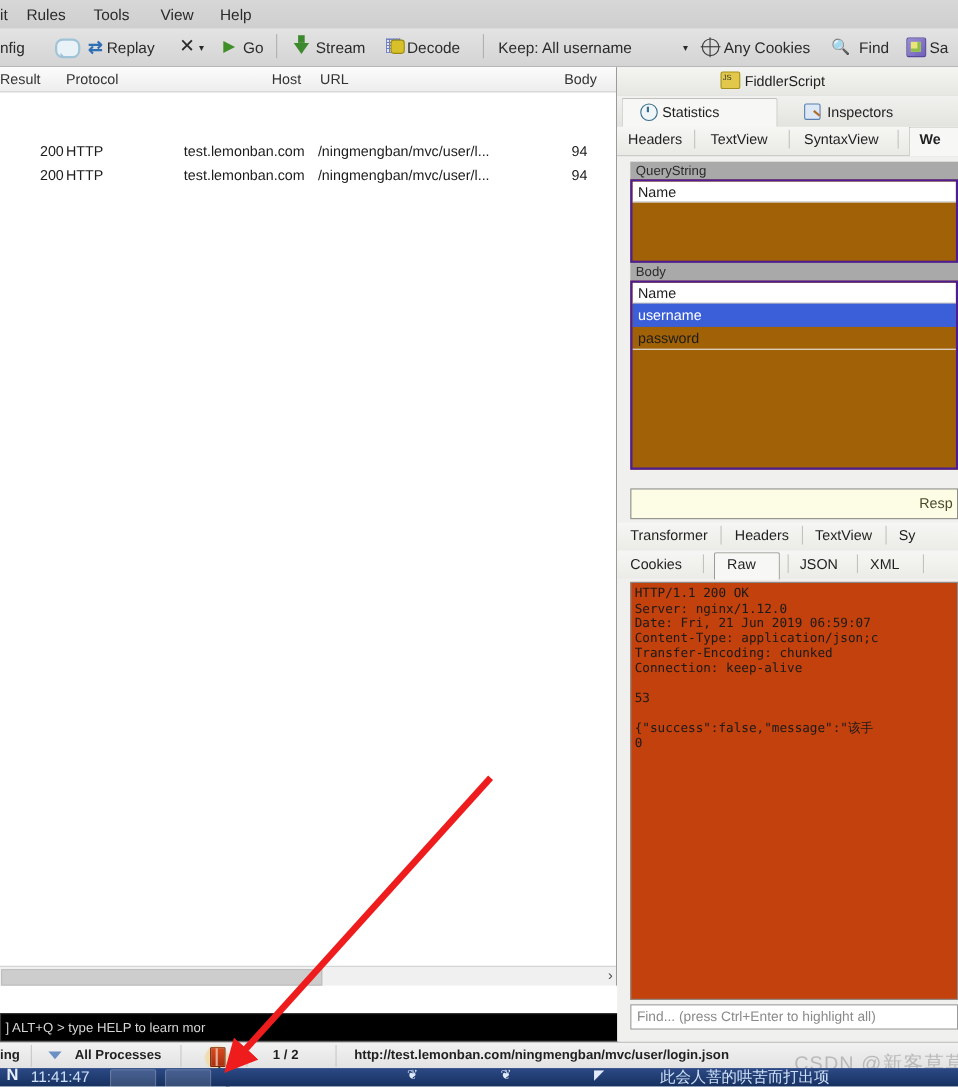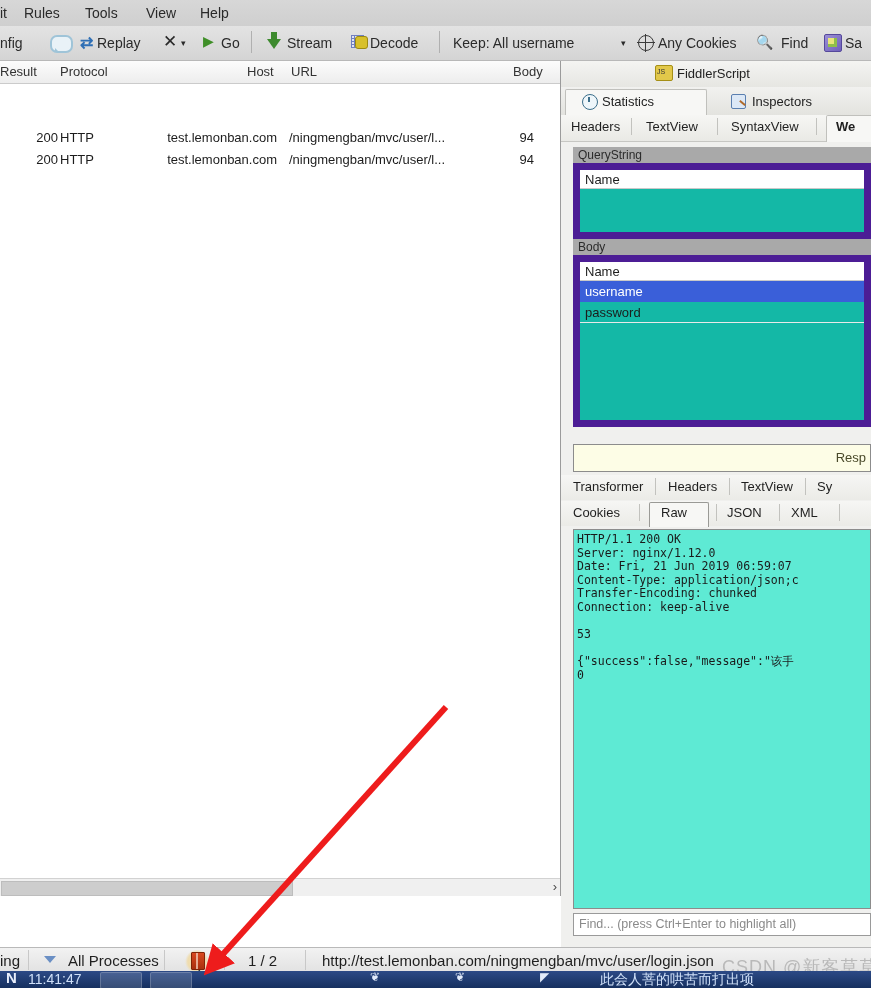--- a/index.html
+++ b/index.html
@@ -206,21 +206,21 @@
   .subsep { position: absolute; top: 3px; width: 1px; height: 17px; background: #c2c2be; }
 
   
   .sec-header {
     position: absolute; height: 16px;
     background: #a9a9a9; color: #2b2b2b;
     font-size: 12px; line-height: 16px; padding-left: 5px;
     box-sizing: border-box; overflow: hidden; white-space: nowrap;
   }
   .grid-box {
-    position: absolute; background: #14b8a6; border: 7px solid #4c1d95;
+    position: absolute; background: #a16207; border: 2px solid #4c1d95;
     box-sizing: border-box; overflow: hidden;
   }
   .grid-colhead {
     position: absolute; left: 0; top: 0; right: 0; height: 19px;
     background: #ffffff; border-bottom: 1px solid #c9c9c9;
     font-size: 13px; color: #1c1c1c; line-height: 19px; padding-left: 5px;
     box-sizing: border-box;
   }
   .grid-row {
     position: absolute; left: 0; right: 0; height: 21px;
@@ -238,43 +238,44 @@
   }
   .resp-tabrow {
     position: absolute; left: 0; width: 310px; height: 25px;
     background: linear-gradient(#f6f6f4, #ebebe7);
   }
   .raw-active-box {
     position: absolute; border: 1px solid #9a9a96; border-bottom: none;
     background: #f7f7f5; border-radius: 2px 2px 0 0;
   }
   .raw-pre {
-    position: absolute; background: #5eead4; border: 1px solid #8c8c8c;
+    position: absolute; background: #c2410c; border: 1px solid #8c8c8c;
     box-sizing: border-box; overflow: hidden;
     font-family: "DejaVu Sans Mono", "Liberation Mono", monospace;
     font-size: 11.5px; color: #1a1a1a; line-height: 13.6px;
     padding: 3px 0 0 3px;
     white-space: pre;
   }
   .find-box {
     position: absolute; background: #ffffff; border: 1px solid #9a9a9a;
     box-sizing: border-box;
     font-size: 12.5px; color: #8a8a8a; line-height: 21px; padding-left: 5px;
     white-space: nowrap; overflow: hidden;
   }
 
   
   .statusbar {
     position: absolute; left: 0; top: 947px; width: 871px; height: 24px;
     background: linear-gradient(#f2f2f2, #e2e2e2);
     border-top: 1px solid #b9b9b9;
   }
   .statusbar .sb {
-    position: absolute; top: 4px; font-size: 15px; color: #1f1f1f;
+    position: absolute; top: 4px; font-size: 12px; color: #1f1f1f;
     white-space: nowrap;
+    font-weight: bold;
   }
   .statusbar .sbsep {
     position: absolute; top: 2px; width: 1px; height: 20px; background: #c8c8c8;
   }
   .ico-funnel {
     position: absolute; top: 8px; width: 0; height: 0;
     border-left: 6px solid transparent; border-right: 6px solid transparent;
     border-top: 7px solid #6a8fc4;
   }
   .sb-proc-icon {
@@ -405,20 +406,23 @@
       <div class="c c-url">/ningmengban/mvc/user/l...</div>
       <div class="c c-body">94</div>
     </div>
 
     <div class="sess-hscroll">
       <div class="thumb"></div>
       <div class="arrow-r">›</div>
     </div>
   </div>
 
+  <div class="quickexec">
+    <span>] ALT+Q &gt; type HELP to learn mor</span>
+  </div>
 
   <div class="rightpane">
 
     <div class="rp-tabbar1">
       <div class="ico-js" style="left:94px;top:4px;"></div>
       <div class="rp-tab" style="left:116px;top:5px;">FiddlerScript</div>
     </div>
 
     <div class="rp-tabbar2">
       <div class="tab-active-box" style="left:4px;top:2px;width:140px;height:26px;"></div>

